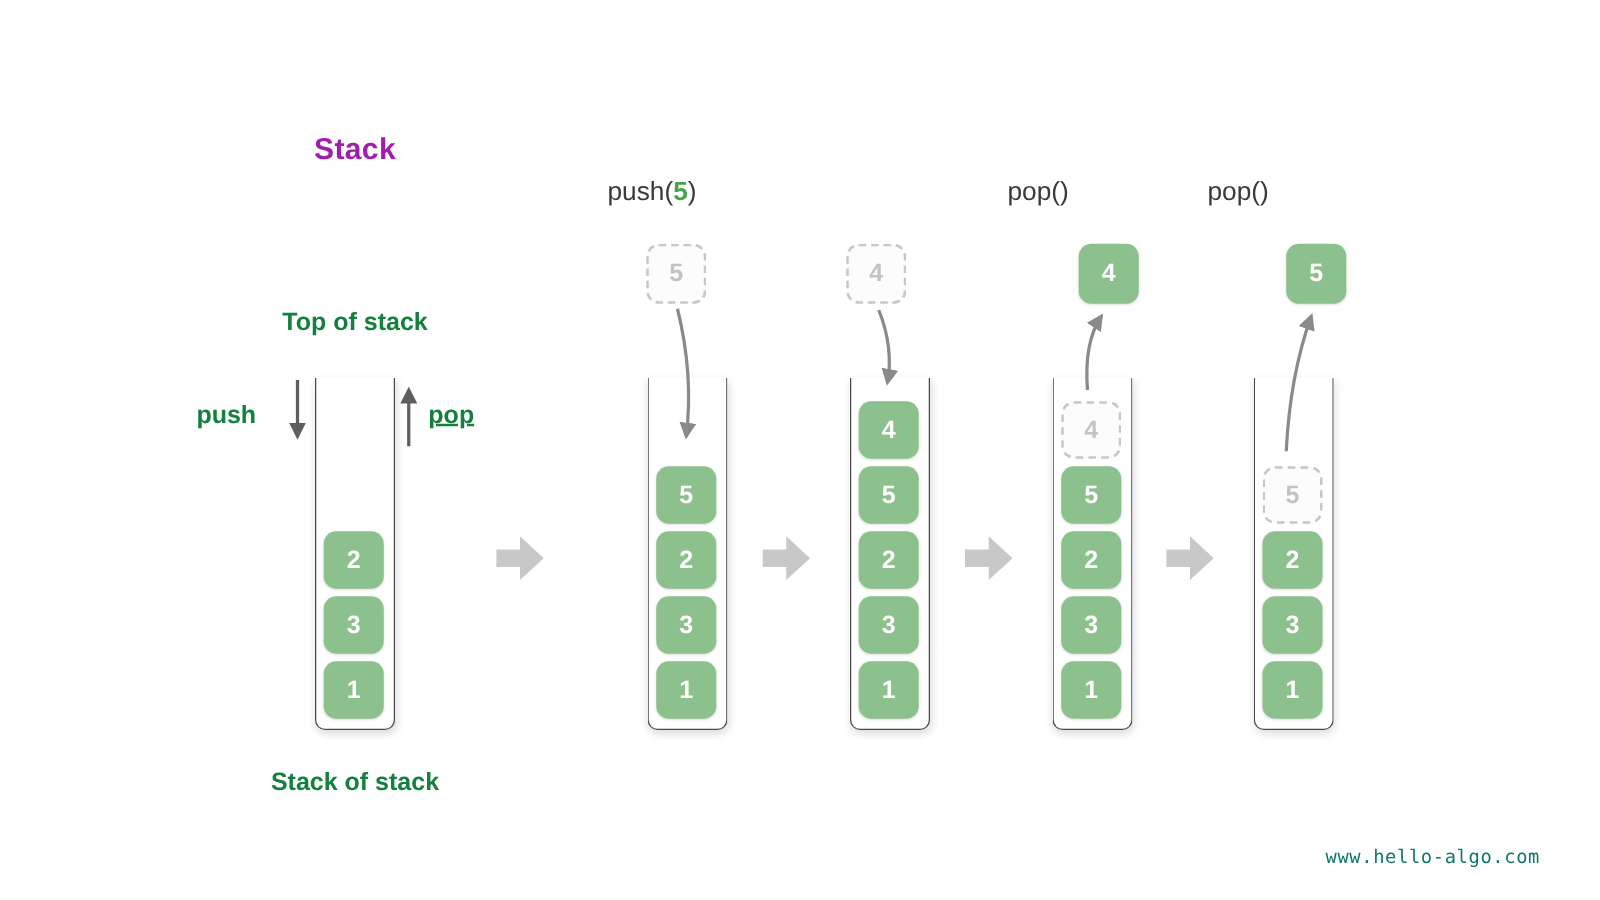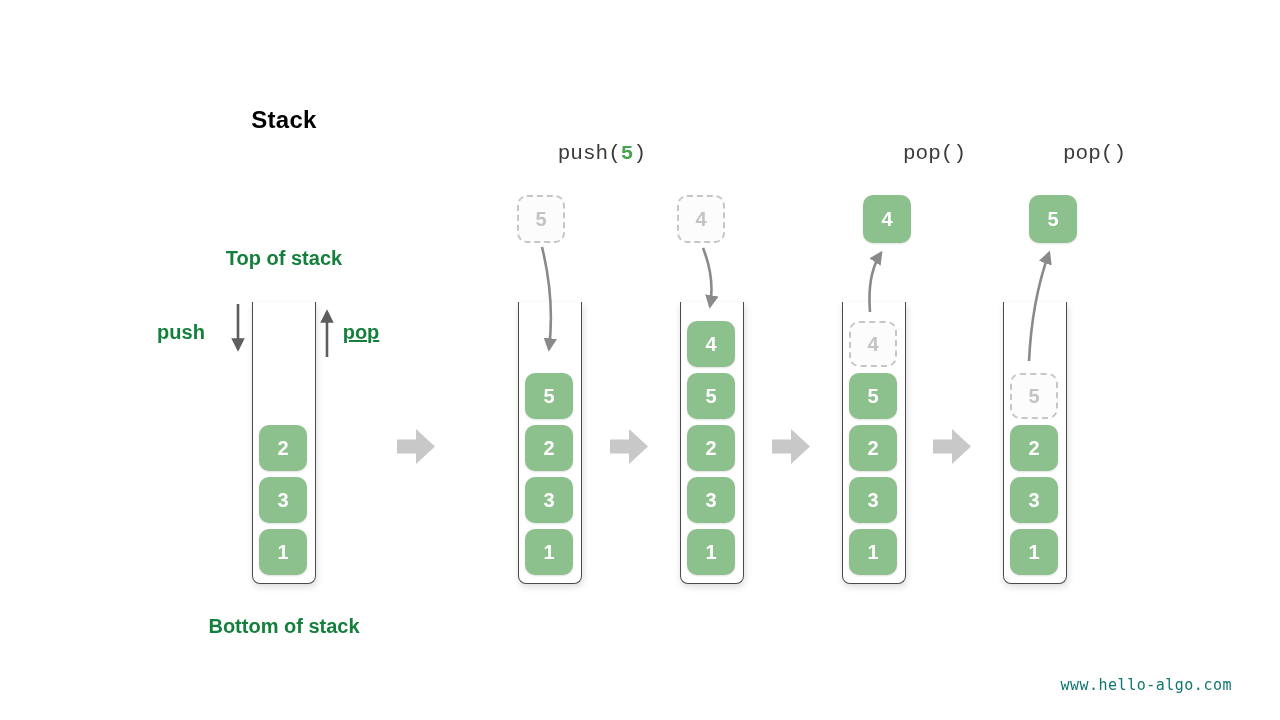--- a/index.html
+++ b/index.html
@@ -3,33 +3,33 @@
 <meta charset="utf-8">
 <style>
   html,body{margin:0;padding:0;background:#ffffff;}
   .canvas{
     position:relative;width:1280px;height:720px;background:#ffffff;overflow:hidden;
     font-family:"Liberation Sans",sans-serif;
   }
   
   .title{
     position:absolute;left:214px;top:106px;width:140px;text-align:center;
-    font-size:24px;font-weight:bold;color:#000000;letter-spacing:.3px;
+    font-size:24px;font-weight:bold;color:#a21caf;letter-spacing:.3px;
   }
   .lbl{
     position:absolute;font-size:20px;font-weight:bold;color:#15803d;text-align:center;
   }
   .top-label{left:184px;top:247px;width:200px;}
   .bottom-label{left:184px;top:615px;width:200px;}
   .push-label{left:143px;top:321px;width:76px;}
   .pop-label{left:323px;top:321px;width:76px;text-decoration:underline;}
   
   .caption{
-    position:absolute;top:142px;width:160px;text-align:right;
-    font-family:Liberation Mono, monospace;
+    position:absolute;top:142px;width:160px;text-align:left;
+    font-family:Liberation Sans, sans-serif;
     font-size:21px;color:#3A3A3A;white-space:nowrap;
   }
   .caption .arg{color:#47A34D;font-weight:bold;}
   .cap2{left:486px}.cap3{left:652px}.cap4{left:806px}.cap5{left:966px}
   
   .container{
     position:absolute;top:302px;width:62px;height:281px;background:#ffffff;
     border-left:1.6px solid #4A4A4A;border-right:1.6px solid #4A4A4A;border-bottom:1.6px solid #4A4A4A;
     border-radius:0 0 8px 8px;
     box-shadow:1px 3px 7px rgba(0,0,0,0.14);
@@ -61,21 +61,21 @@
     font-size:15px;color:#0f766e;letter-spacing:.5px;
   }
 </style>
 </head>
 <body>
 
 <div class="canvas">
 
   <div class="title">Stack</div>
   <div class="lbl top-label">Top of stack</div>
-  <div class="lbl bottom-label">Bottom of stack</div>
+  <div class="lbl bottom-label">Stack of stack</div>
   <div class="lbl push-label">push</div>
   <div class="lbl pop-label">pop</div>
 
   <div class="caption cap2"><span>push(</span><span class="arg">5</span><span>)</span></div>
   <div class="caption cap4"><span>pop()</span></div>
   <div class="caption cap5"><span>pop()</span></div>
 
   <div class="float ghost f2">5</div>
   <div class="float ghost f3">4</div>
   <div class="float solid f4">4</div>

